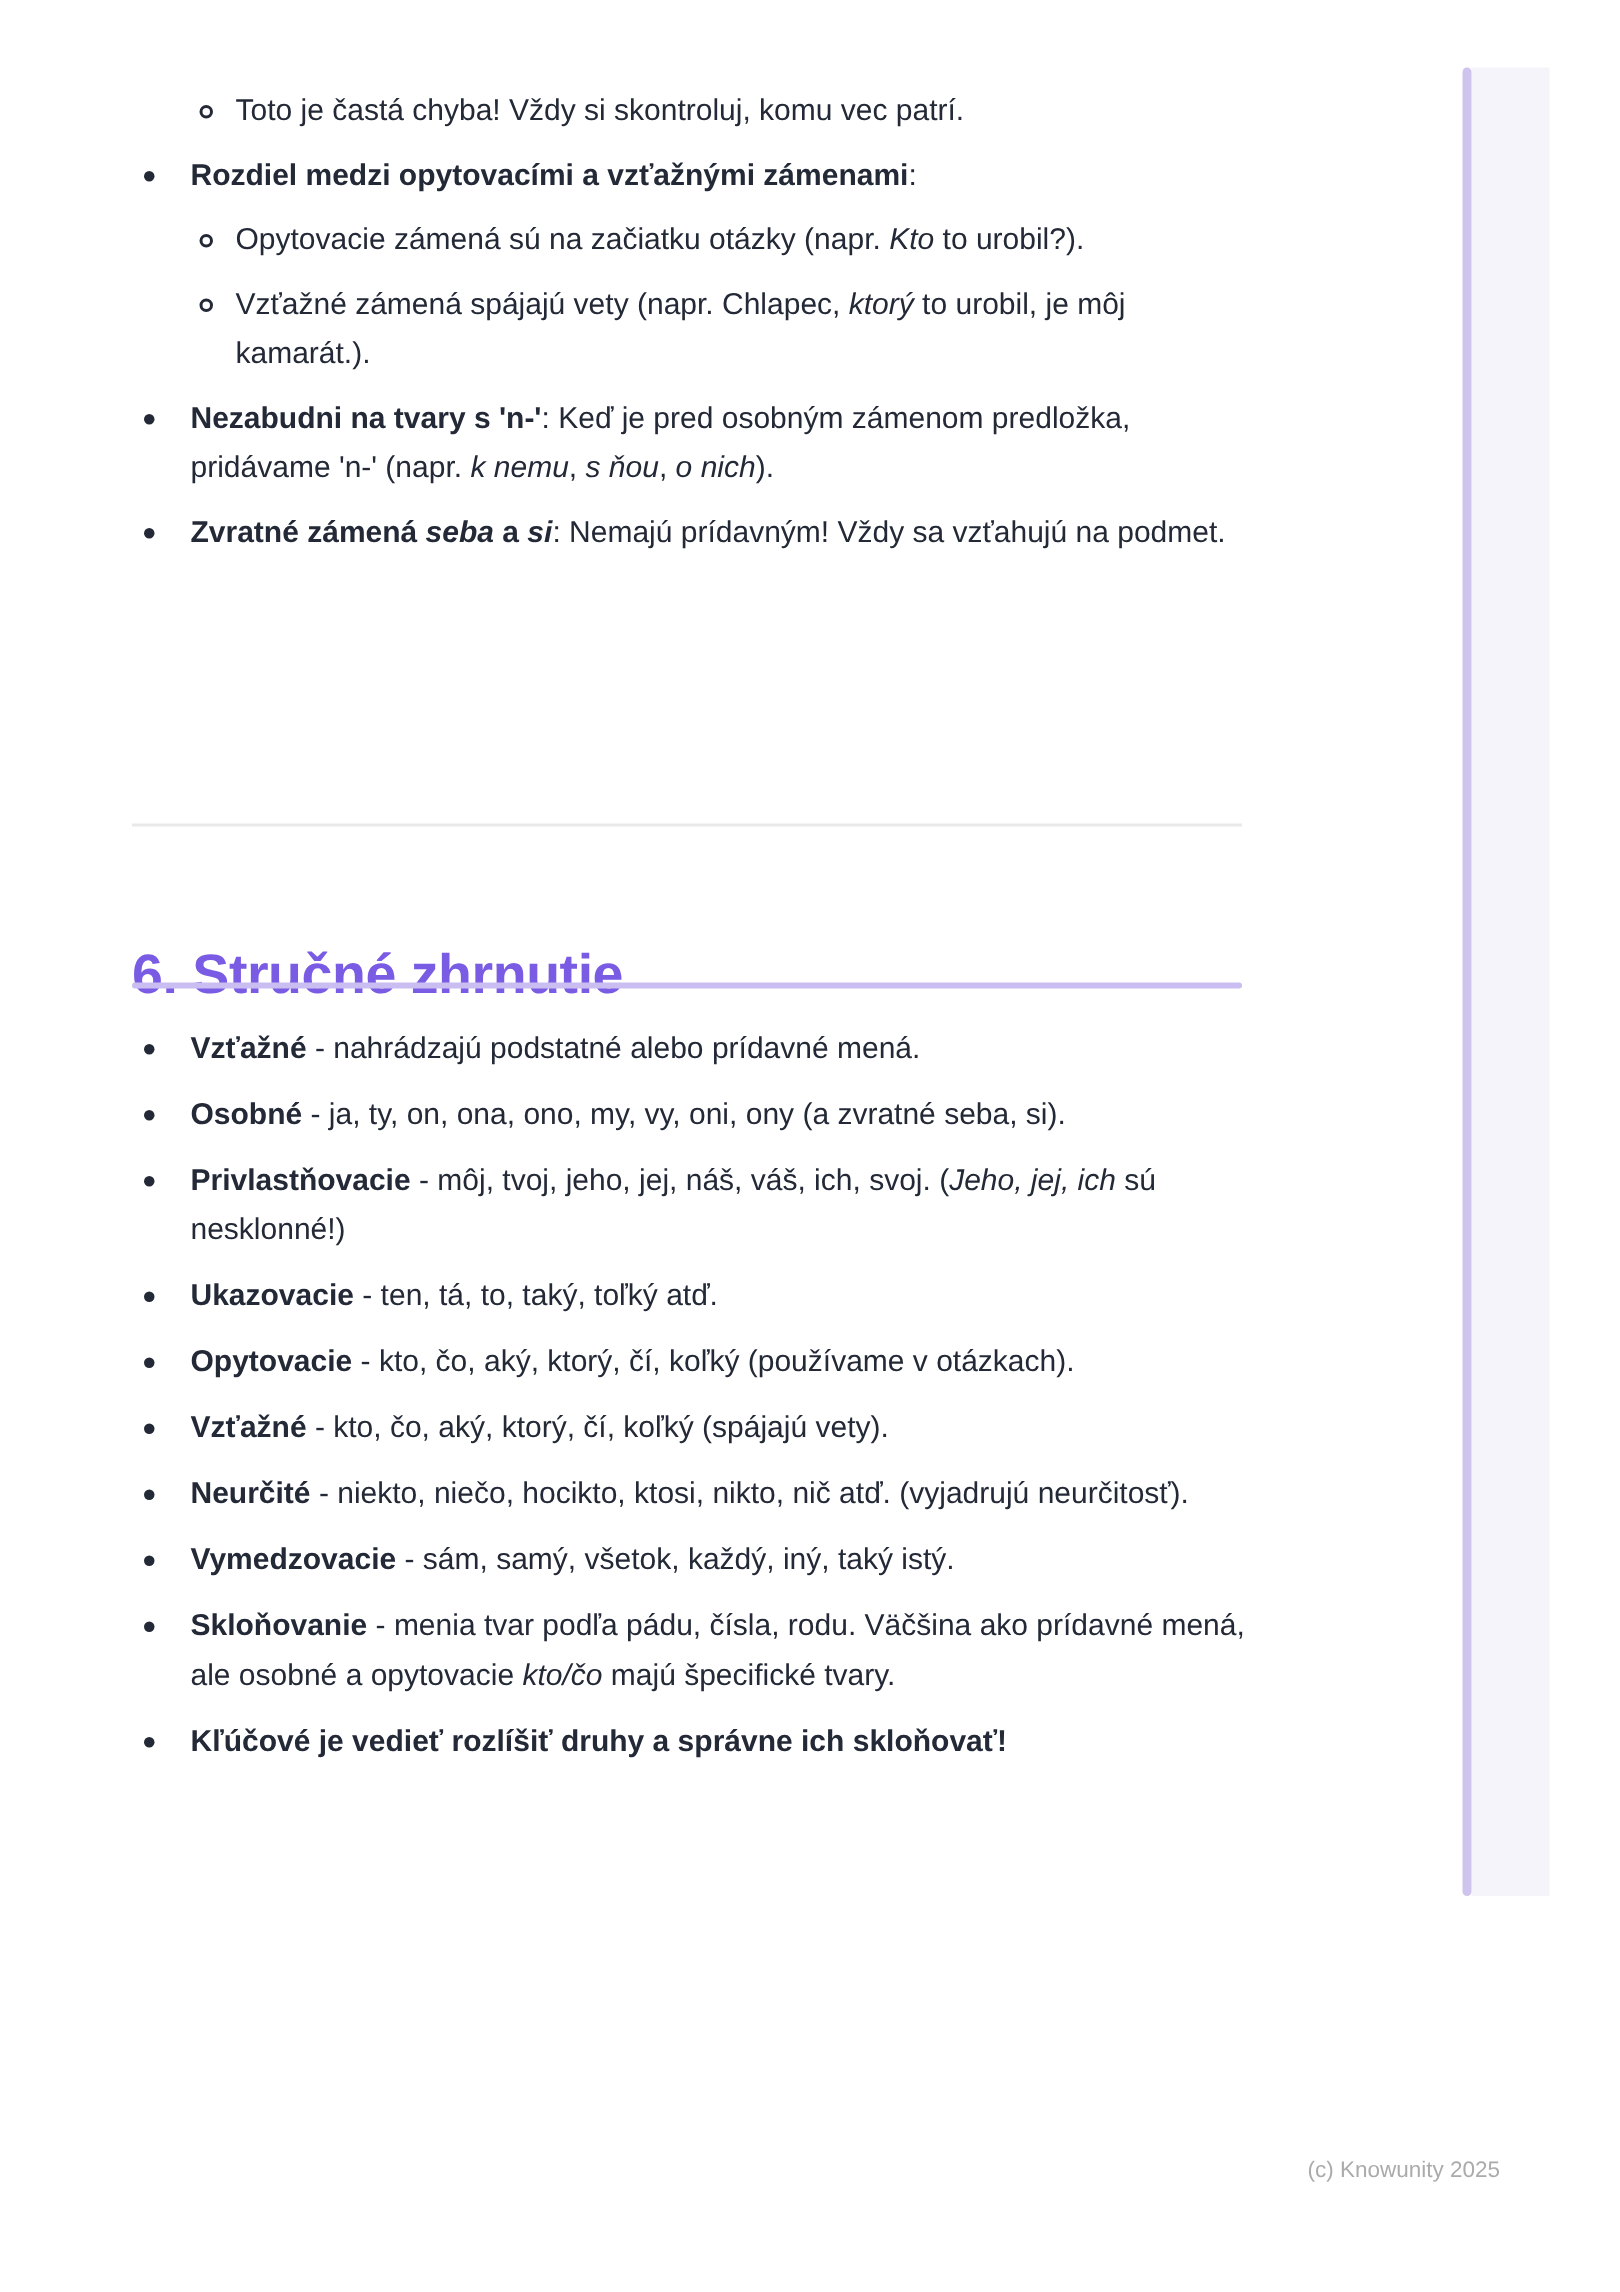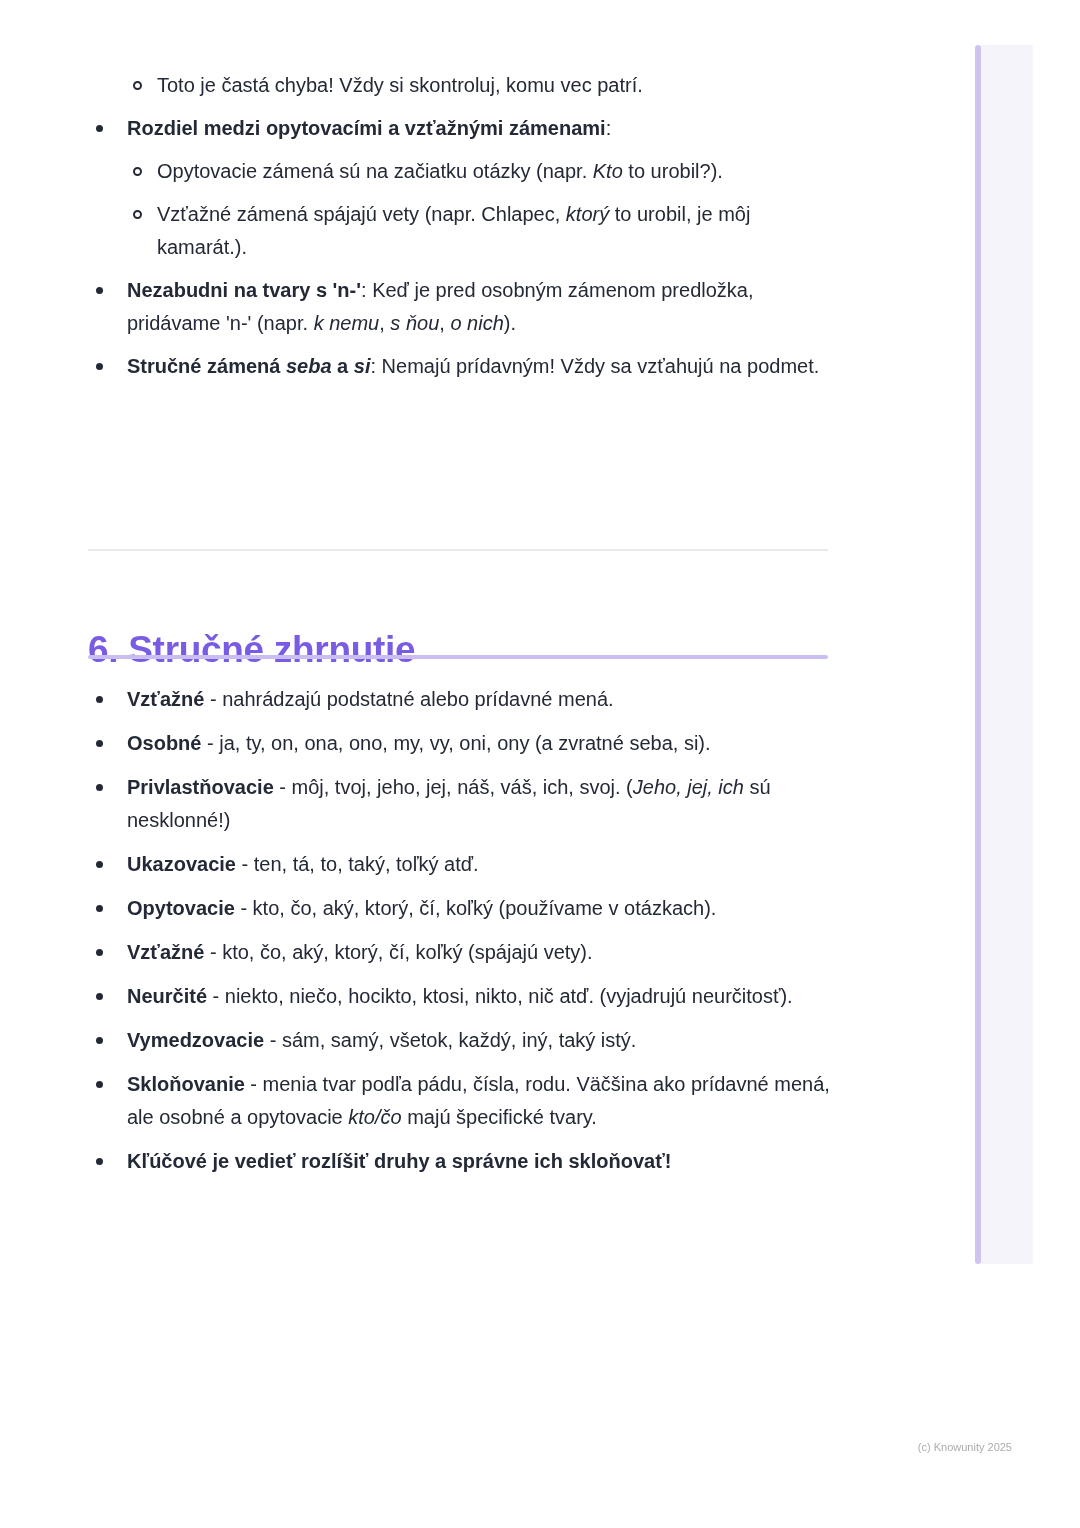--- a/index.html
+++ b/index.html
@@ -25,26 +25,26 @@
   .txt .bi{font-weight:bold;font-style:italic;}
   .divider{position:absolute;left:88px;top:549px;width:740px;height:2px;background:var(--divider-color,#e9e9e9);}
   .section-heading{
     position:absolute;left:88px;top:596px;width:740px;
     font-size:37px;line-height:46px;font-weight:bold;letter-spacing:-0.3px;
     color:var(--accent-color,#7a5ce4);
   }
   .heading-underline{position:absolute;left:88px;top:655px;width:740px;height:4px;border-radius:2px;background:var(--underline-color,#c9bdf1);}
   .edge-stripe{position:absolute;left:975px;top:45px;width:6px;height:1219px;border-radius:3px;background:var(--stripe-color,#cfc4ee);}
   .edge-panel{position:absolute;left:981px;top:45px;width:52px;height:1219px;background:var(--panel-color,#f6f4fb);}
-  .footer{position:absolute;right:68px;top:1438px;font-size:11px;line-height:18px;color:var(--footer-color,#ababab);}
+  .footer{position:absolute;right:80px;top:1438px;font-size:15px;line-height:18px;color:var(--footer-color,#ababab);}
 </style>
 </head>
 <body>
 
-<div class="list tips" style="top:69px">
+<div class="list tips" style="top:58px">
     <div class="item l2">
       <span class="marker"></span>
       <div class="txt"><span class="">Toto je častá chyba! Vždy si skontroluj, komu vec patrí.</span></div>
     </div>
     <div class="item l1">
       <span class="marker"></span>
       <div class="txt"><span class="b">Rozdiel medzi opytovacími a vzťažnými zámenami</span><span class="">:</span></div>
     </div>
     <div class="item l2">
       <span class="marker"></span>
@@ -53,21 +53,21 @@
     <div class="item l2">
       <span class="marker"></span>
       <div class="txt"><span class="">Vzťažné zámená spájajú vety (napr. Chlapec, </span><span class="i">ktorý</span><span class=""> to urobil, je môj kamarát.).</span></div>
     </div>
     <div class="item l1">
       <span class="marker"></span>
       <div class="txt"><span class="b">Nezabudni na tvary s 'n-'</span><span class="">: Keď je pred osobným zámenom predložka, pridávame 'n-' (napr. </span><span class="i">k nemu</span><span class="">, </span><span class="i">s ňou</span><span class="">, </span><span class="i">o nich</span><span class="">).</span></div>
     </div>
     <div class="item l1">
       <span class="marker"></span>
-      <div class="txt"><span class="b">Stručné zámená </span><span class="bi">seba</span><span class="b"> a </span><span class="bi">si</span><span class="">: Nemajú prídavným! Vždy sa vzťahujú na podmet.</span></div>
+      <div class="txt"><span class="b">Zvratné zámená </span><span class="bi">seba</span><span class="b"> a </span><span class="bi">si</span><span class="">: Nemajú prídavným! Vždy sa vzťahujú na podmet.</span></div>
     </div>
   </div>
 
 <div class="divider"></div>
 
 <h2 class="section-heading">6. Stručné zhrnutie</h2>
 <div class="heading-underline"></div>
 
 <div class="list summary" style="top:683px">
     <div class="item l1">

